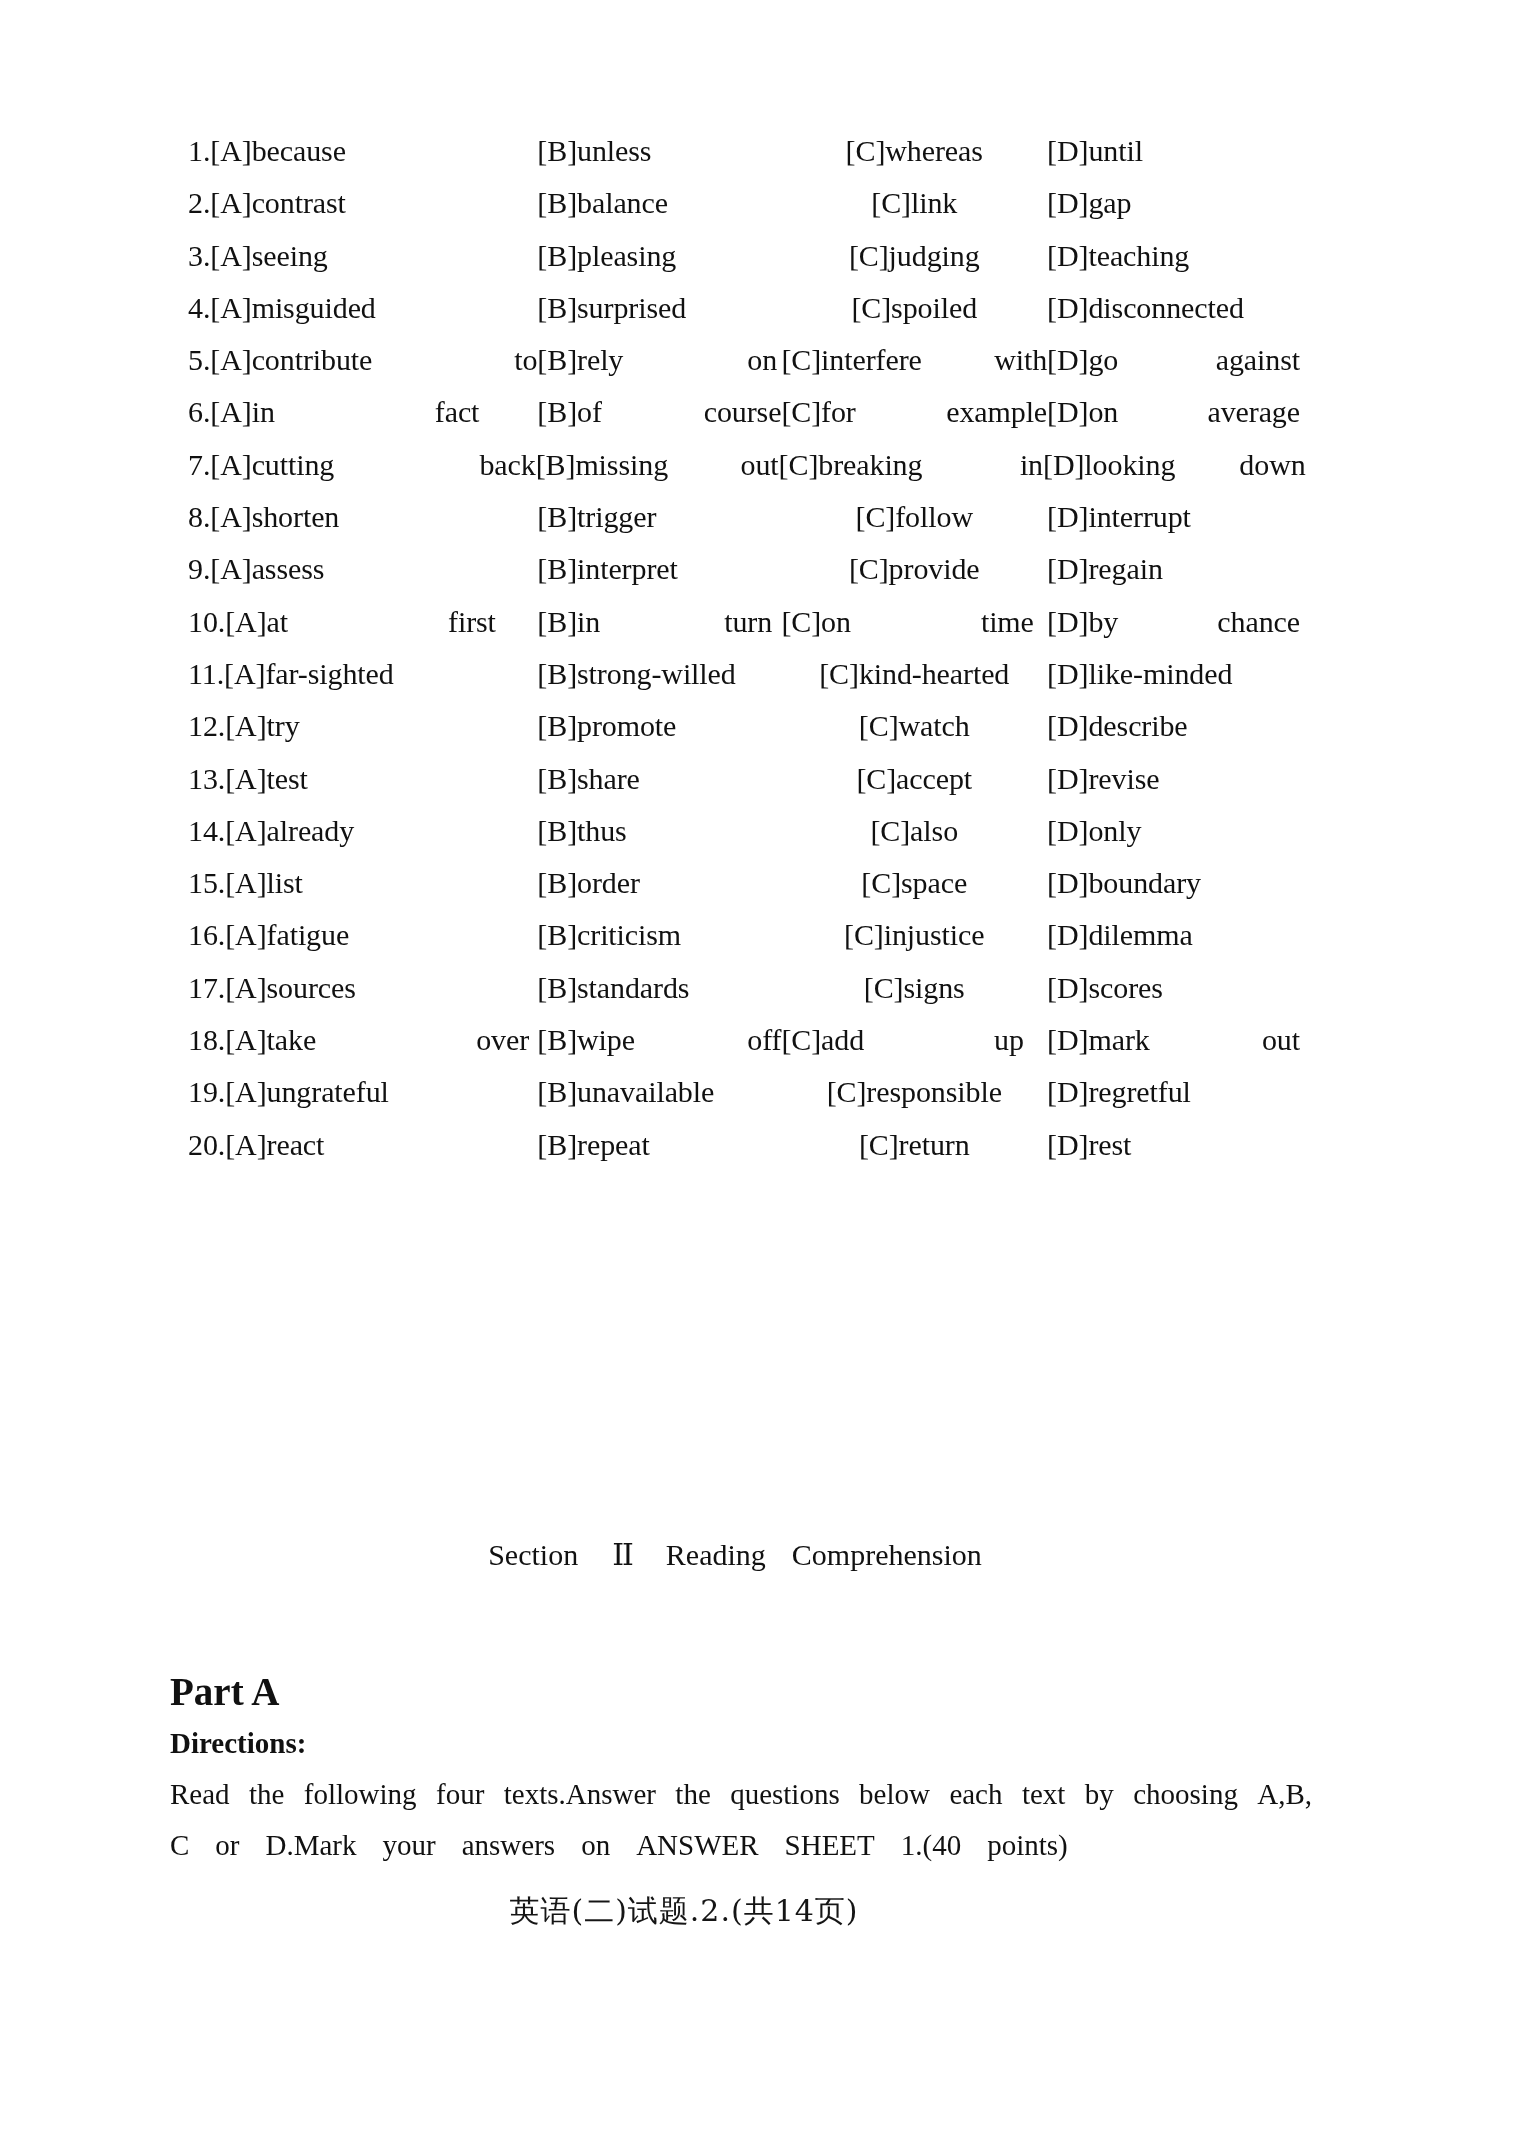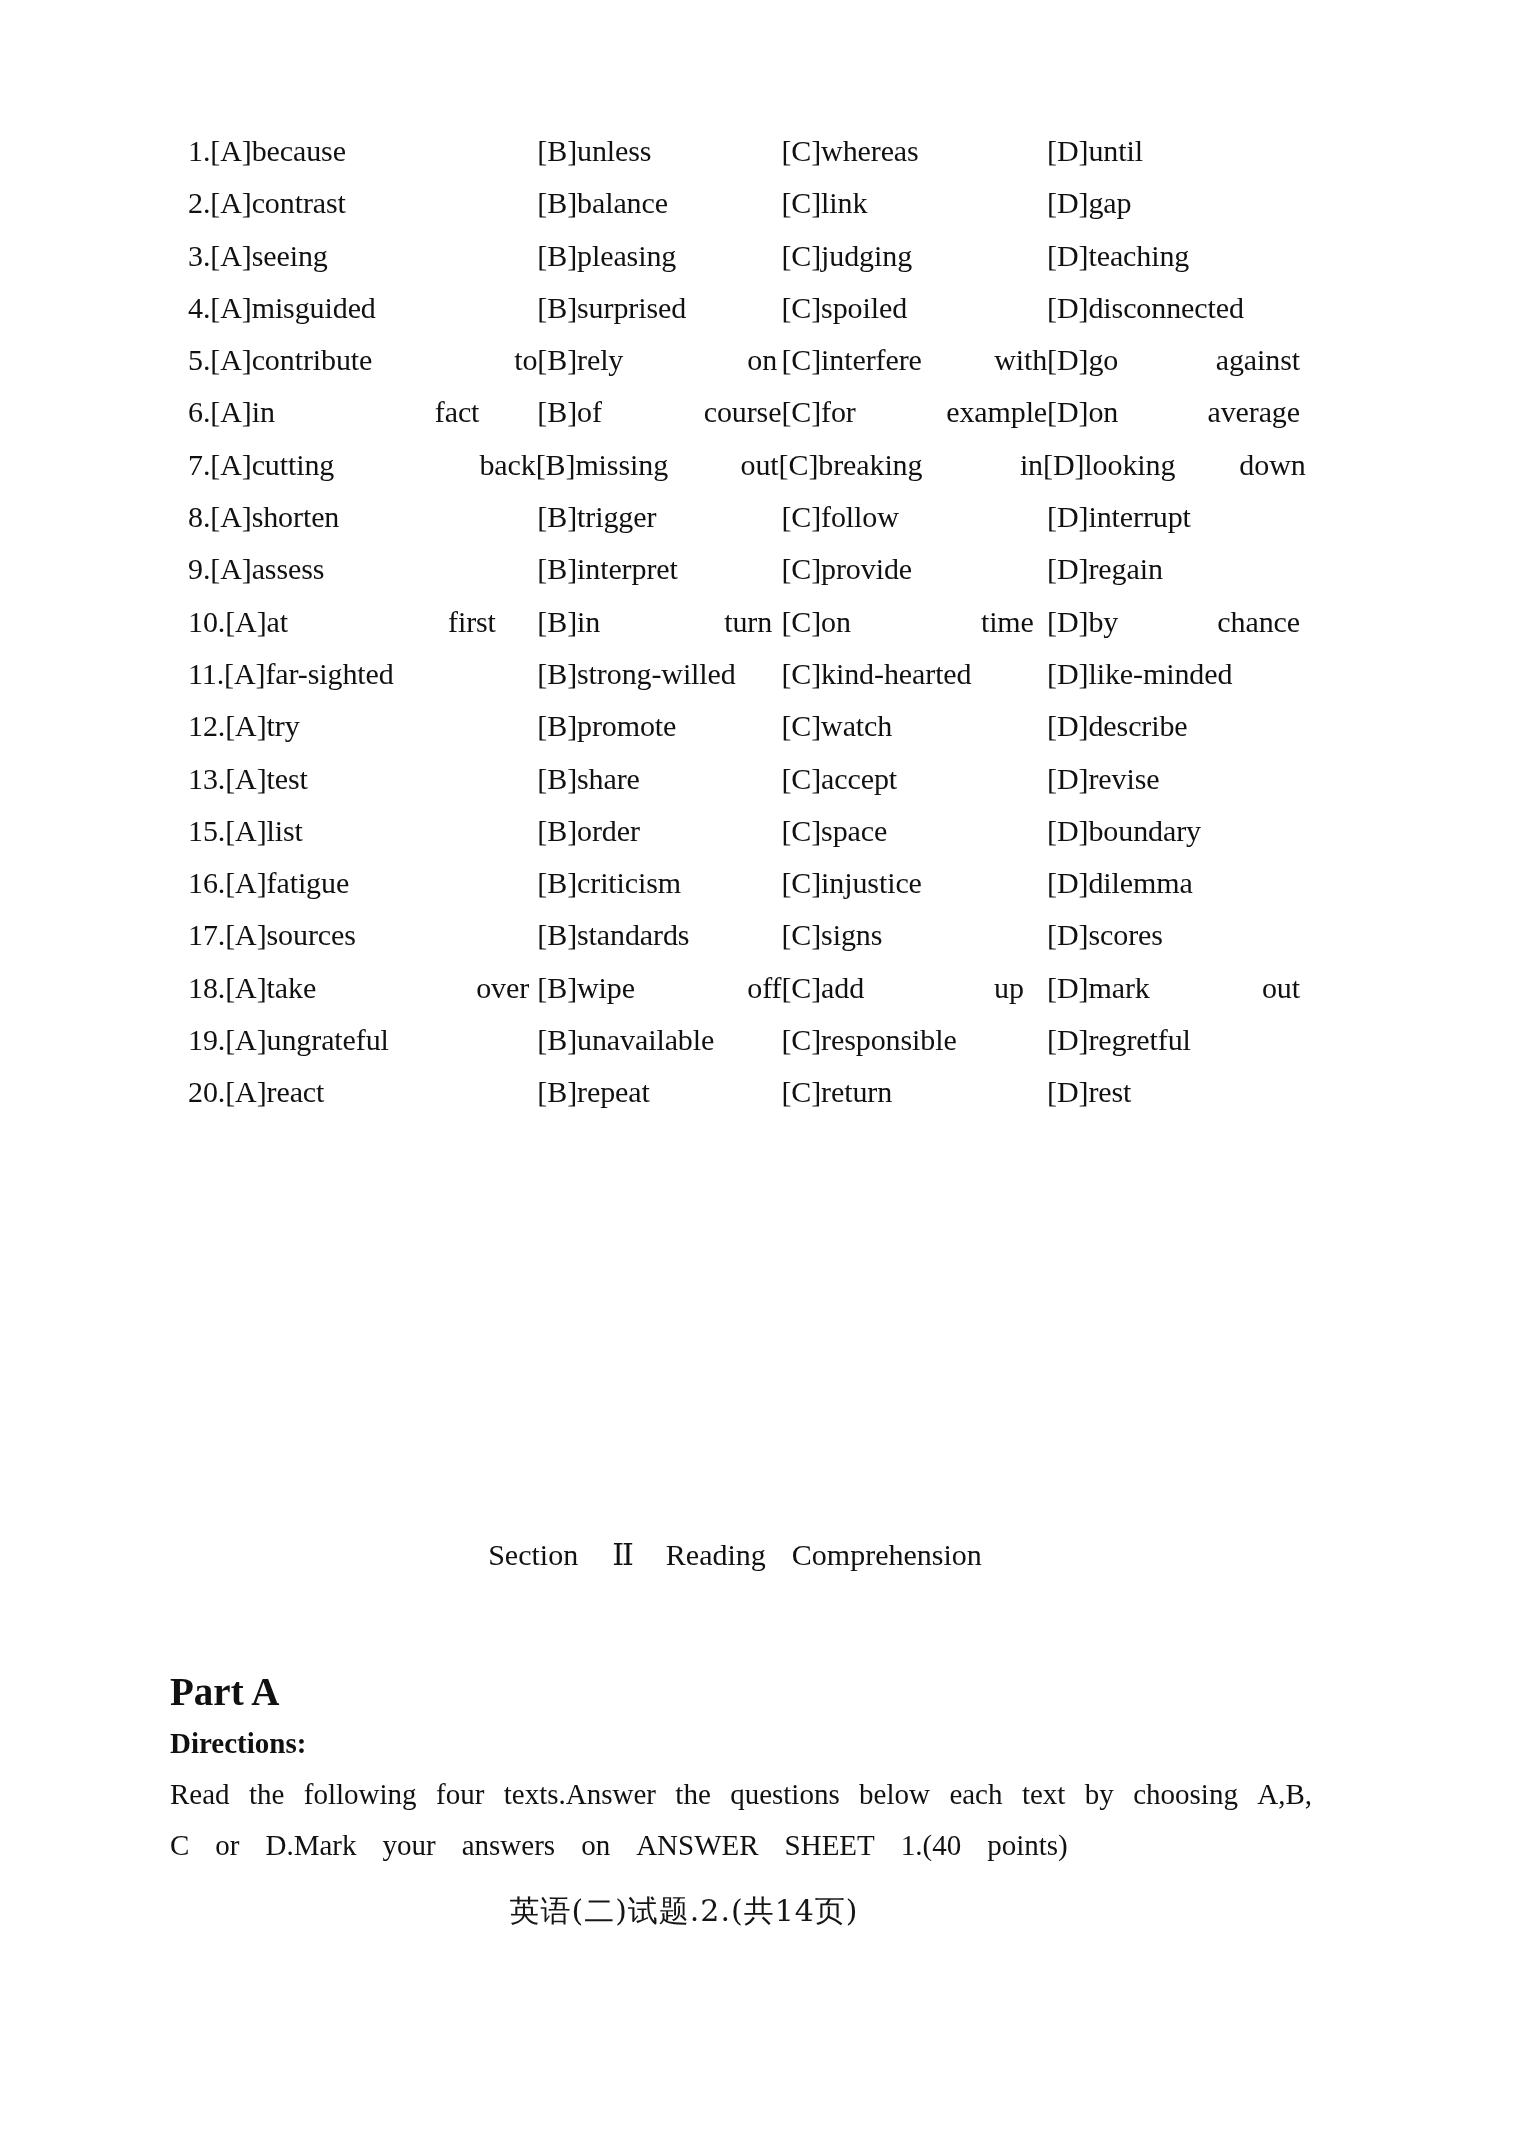--- a/index.html
+++ b/index.html
@@ -42,21 +42,21 @@
     font-size: 30px;
     line-height: 1;
     color: #111;
     white-space: nowrap;
     letter-spacing: -0.1px;
   }
 
   
   .col-a { width: 355px; margin-left: 18px; }
   .col-b { width: 248px; margin-top: 8px; }
-  .col-c { width: 270px; }
+  .col-c { width: 270px; text-align: center; }
   .col-d { width: 257px; }
 
   
   .opt-cell.spread {
     display: flex;
     white-space: nowrap;
     gap: 25px;
   }
   .opt-cell.spread .lead { flex: 0 0 auto; }
   .opt-cell.spread .gap { flex: 1 1 auto; min-width: 14px; }
@@ -282,20 +282,26 @@
         <div class="opt-cell col-c"><span>[C]watch</span></div>
         <div class="opt-cell col-d"><span>[D]describe</span></div>
       </div>
       <div class="opt-row">
         <div class="opt-cell col-a"><span>13.[A]test</span></div>
         <div class="opt-cell col-b"><span>[B]share</span></div>
         <div class="opt-cell col-c"><span>[C]accept</span></div>
         <div class="opt-cell col-d"><span>[D]revise</span></div>
       </div>
       <div class="opt-row">
+        <div class="opt-cell col-a"><span>14.[A]already</span></div>
+        <div class="opt-cell col-b"><span>[B]thus</span></div>
+        <div class="opt-cell col-c"><span>[C]also</span></div>
+        <div class="opt-cell col-d"><span>[D]only</span></div>
+      </div>
+      <div class="opt-row">
         <div class="opt-cell col-a"><span>15.[A]list</span></div>
         <div class="opt-cell col-b"><span>[B]order</span></div>
         <div class="opt-cell col-c"><span>[C]space</span></div>
         <div class="opt-cell col-d"><span>[D]boundary</span></div>
       </div>
       <div class="opt-row">
         <div class="opt-cell col-a"><span>16.[A]fatigue</span></div>
         <div class="opt-cell col-b"><span>[B]criticism</span></div>
         <div class="opt-cell col-c"><span>[C]injustice</span></div>
         <div class="opt-cell col-d"><span>[D]dilemma</span></div>

